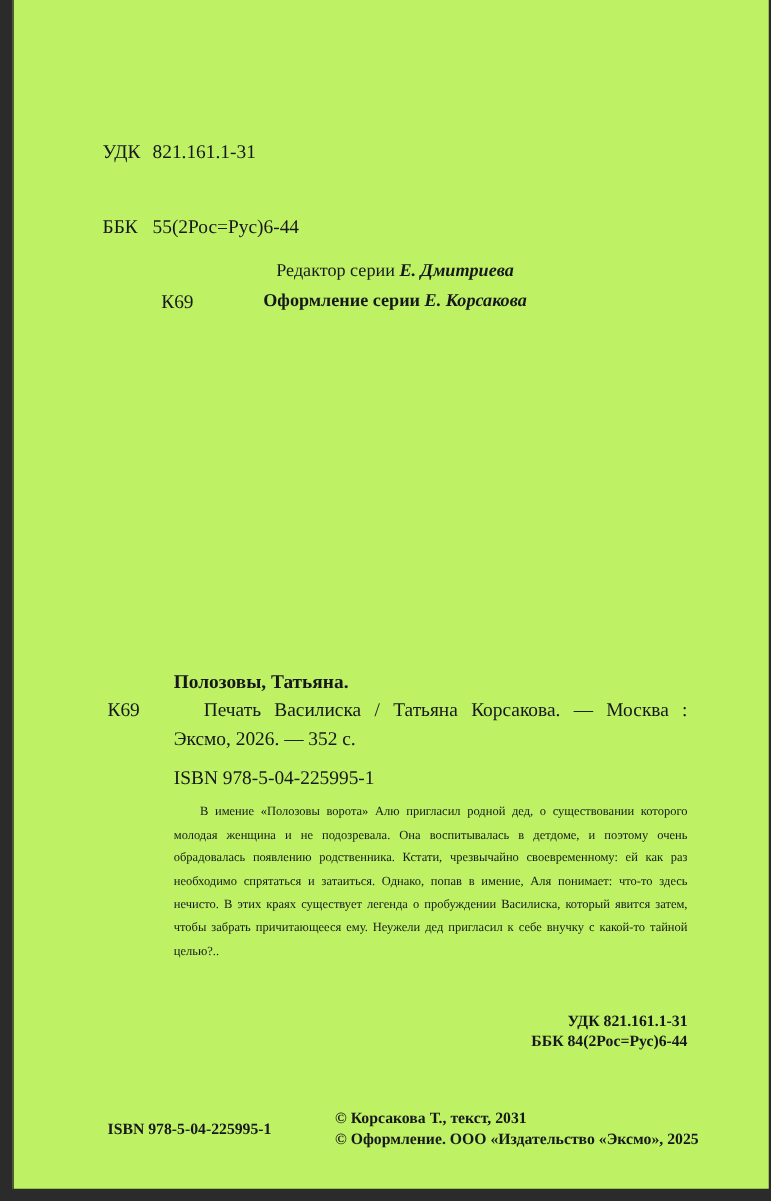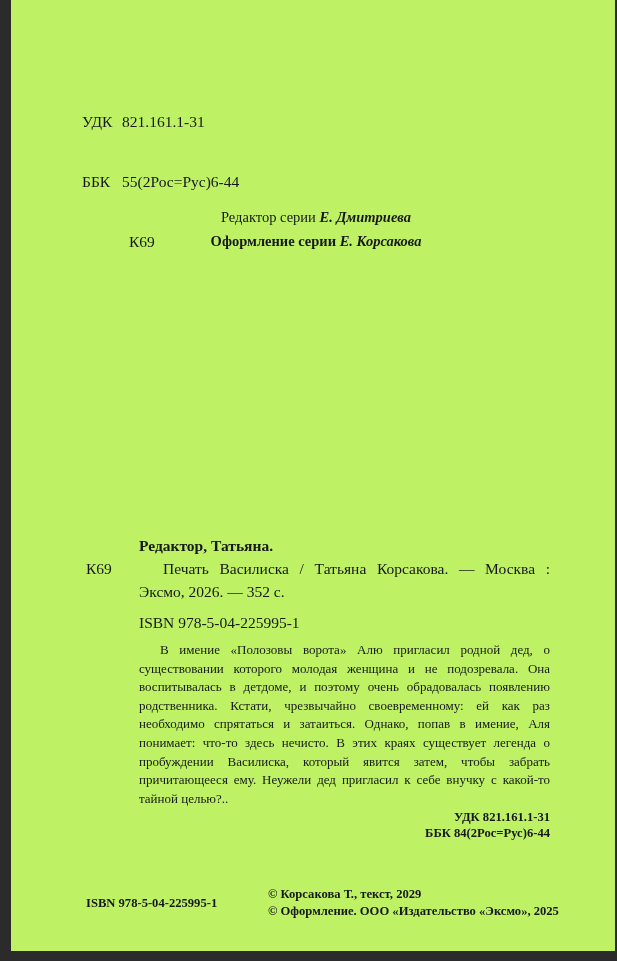--- a/index.html
+++ b/index.html
@@ -111,21 +111,21 @@
     font-size: 15.5px;
     line-height: 22px;
   }
 
   
   .annotation {
     position: absolute;
     left: 57px;
     top: 641px;
     width: 411px;
-    font-size: 13px;
+    font-size: 10px;
     line-height: 18.6px;
     text-align: justify;
     text-justify: inter-word;
     text-indent: 21px;
     hyphens: manual;
   }
 
   
   .udc-repeat {
     position: absolute;
@@ -171,37 +171,37 @@
       <span class="udc-line"><span class="udc-key">ББК</span><span>55(2Рос=Рус)6-44</span></span>
       <span class="udc-line"><span class="udc-code-indent">К69</span></span>
     </div>
 
     <div class="credits">
       <div class="credit-line-1"><span>Редактор серии </span><span class="credit-name">Е. Дмитриева</span></div>
       <div class="credit-line-2"><span>Оформление серии </span><span class="credit-name">Е. Корсакова</span></div>
     </div>
 
     <div class="record">
-      <div class="record-author">Редактор, Татьяна.</div>
+      <div class="record-author">Полозовы, Татьяна.</div>
       <div class="record-body">
         <span class="record-shelf">К69</span>
         <div class="record-desc">Печать Василиска / Татьяна Корсакова. — Москва : Эксмо, 2026. — 352 с.</div>
       </div>
       <div class="record-isbn">ISBN 978-5-04-225995-1</div>
     </div>
 
     <div class="annotation">В имение «Полозовы ворота» Алю пригласил родной дед, о существовании которого молодая женщина и не подозревала. Она воспитывалась в детдоме, и поэтому очень обрадовалась появлению родственника. Кстати, чрезвычайно своевременному: ей как раз необходимо спрятаться и затаиться. Однако, попав в имение, Аля понимает: что-то здесь нечисто. В этих краях существует легенда о пробуждении Василиска, который явится затем, чтобы забрать причитающееся ему. Неужели дед пригласил к себе внучку с какой-то тайной целью?..</div>
 
     <div class="udc-repeat">
       <span>УДК 821.161.1-31</span>
       <span>ББК 84(2Рос=Рус)6-44</span>
     </div>
 
     <div class="footer">
       <span class="footer-isbn">ISBN 978-5-04-225995-1</span>
       <div class="footer-rights">
-        <span>© Корсакова Т., текст, 2029</span>
+        <span>© Корсакова Т., текст, 2031</span>
         <span>© Оформление. ООО «Издательство «Эксмо», 2025</span>
       </div>
     </div>
 
   </div>
 </div>
 
 </body></html>

